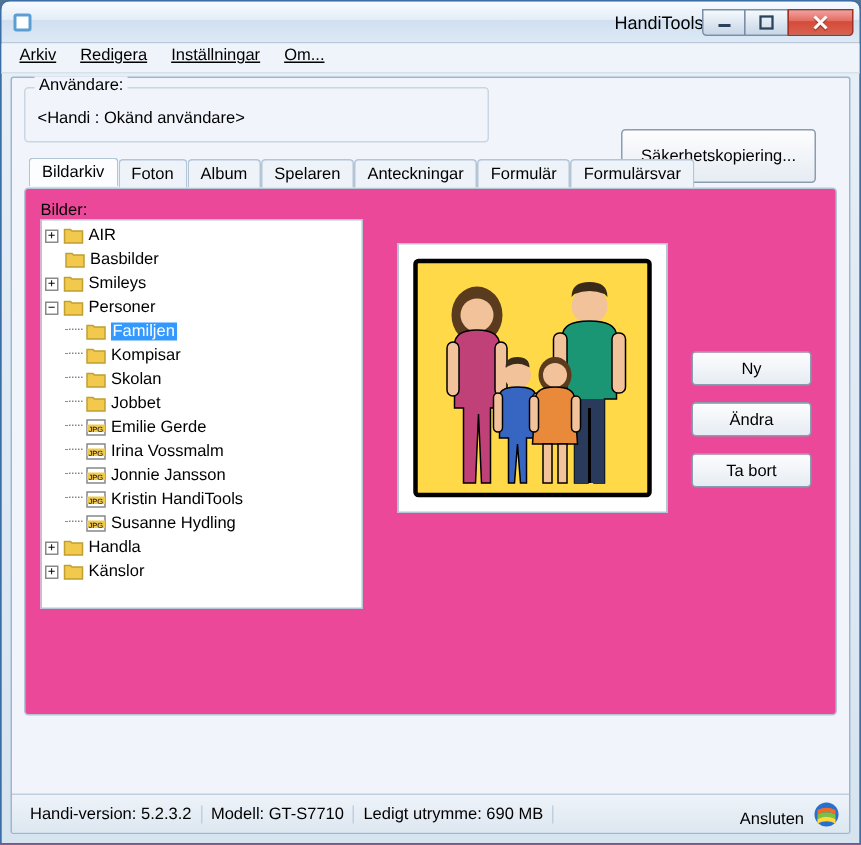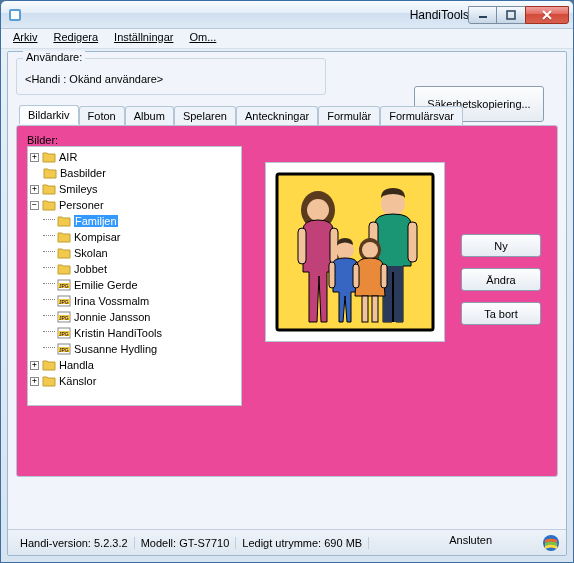--- a/index.html
+++ b/index.html
@@ -231,22 +231,21 @@
     font-size: 11px;
   }
   .status-segment {
     padding: 0 6px;
     border-right: 1px solid #c0cfdd;
   }
   .status-segment:last-of-type { border-right: none; }
   .status-right {
     margin-left: auto;
     display: flex;
-    align-items: flex-start;
-    gap: 44px;
+    align-items: flex-end;
   }
   .orb {
     width: 18px; height: 18px;
     border-radius: 50%;
     margin-left: 6px;
   }
 </style>
 </head>
 <body>
 

